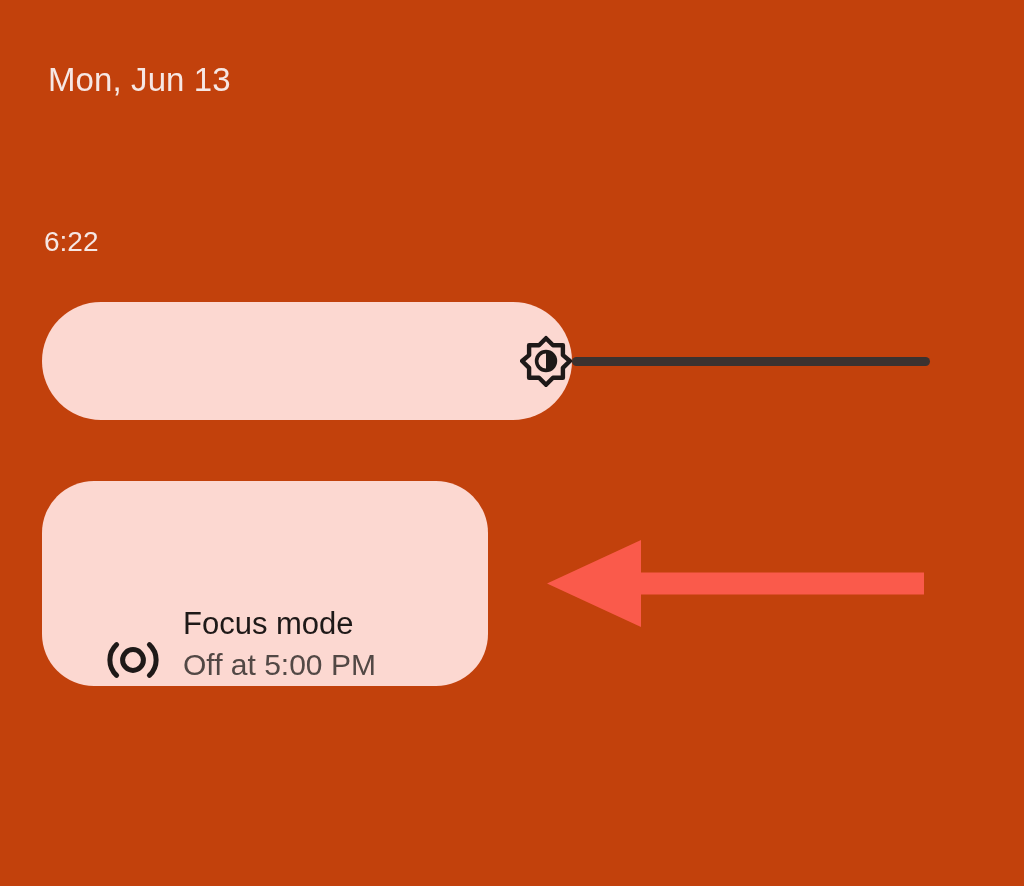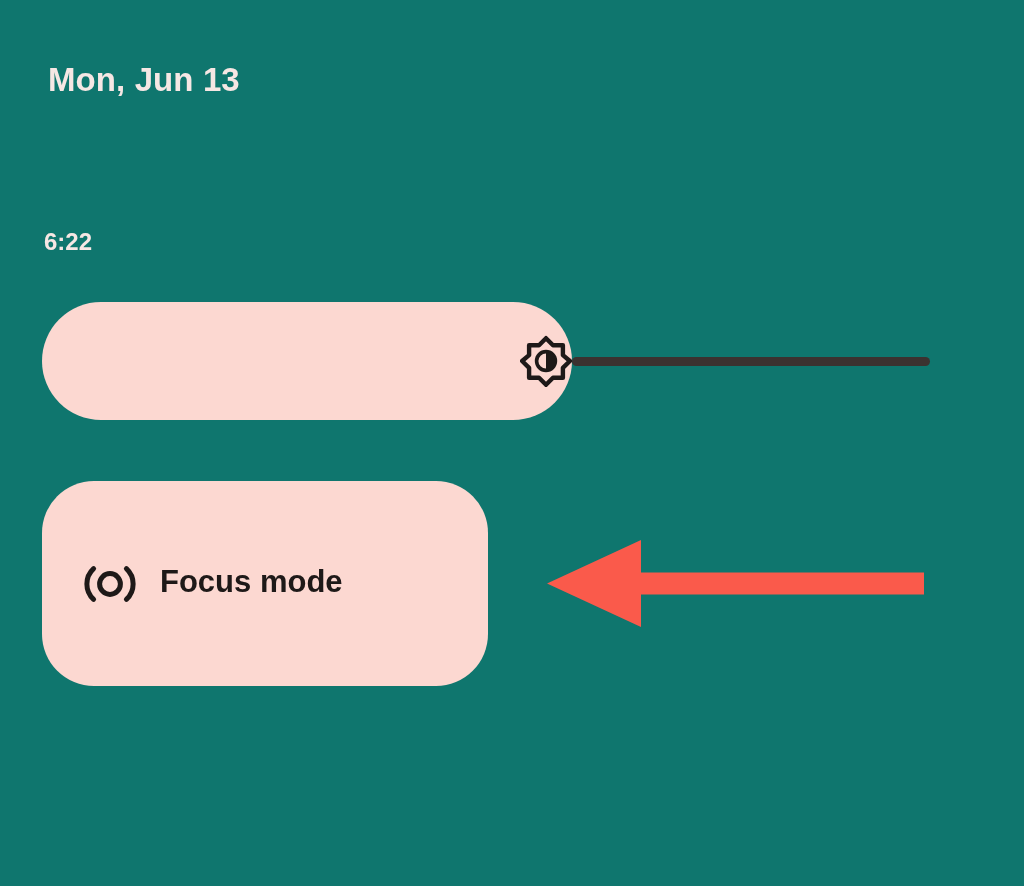--- a/index.html
+++ b/index.html
@@ -13,22 +13,21 @@
     position: relative;
     overflow: hidden;
     font-family: "Liberation Sans", sans-serif;
     -webkit-font-smoothing: antialiased;
   }
 
   
   #shade {
     position: absolute;
     inset: 0;
-    background: #0f766e;
-    font-weight: bold;
+    background: #c2410c;
   }
 
   
   #date-row {
     position: absolute;
     left: 48px;
     top: 57px;
     height: 46px;
     display: flex;
     align-items: center;
@@ -51,21 +50,21 @@
     display: flex;
     align-items: center;
     justify-content: space-between;
   }
   #status-left {
     display: flex;
     align-items: center;
   }
   #clock {
     color: #F6E7E4;
-    font-size: 24px;
+    font-size: 28px;
     line-height: 38px;
     white-space: nowrap;
   }
   #status-right {
     display: flex;
     align-items: center;
     gap: 0px;
   }
   #carrier-label {
     color: #F6E7E4;
@@ -124,23 +123,23 @@
   
   #focus-tile {
     position: absolute;
     left: 42px;
     top: 481px;
     width: 446px;
     height: 205px;
     border-radius: 52px;
     background: #FCD8D1;
     display: flex;
-    align-items: center;
+    align-items: flex-end;
     box-sizing: border-box;
-    padding-left: 40px;
+    padding-left: 63px;
   }
   #focus-icon-wrap {
     width: 56px;
     height: 52px;
     flex: 0 0 auto;
     display: flex;
     align-items: center;
     justify-content: center;
     margin-right: 22px;
   }
@@ -204,20 +203,21 @@
   <div id="focus-tile">
     <span id="focus-icon-wrap">
       <svg width="56" height="48" viewBox="0 0 56 48" aria-hidden="true">
         <circle cx="28" cy="24" r="10.4" fill="none" stroke="#1E1918" stroke-width="5"></circle>
         <path d="M11.6 8.6 A21 21 0 0 0 11.6 39.4" fill="none" stroke="#1E1918" stroke-width="5" stroke-linecap="round"></path>
         <path d="M44.4 8.6 A21 21 0 0 1 44.4 39.4" fill="none" stroke="#1E1918" stroke-width="5" stroke-linecap="round"></path>
       </svg>
     </span>
     <div id="focus-text-block">
       <span id="focus-title">Focus mode</span>
+      <span id="focus-subtitle">Off at 5:00 PM</span>
     </div>
   </div>
 
   <span id="annotation-arrow">
     <svg width="380" height="100" viewBox="0 0 380 100" aria-hidden="true">
       <path d="M2 47.5 L96 4 L96 36.5 L379 36.5 L379 58.5 L96 58.5 L96 91 Z" fill="#FA5A4B"></path>
     </svg>
   </span>
 
 </div>

